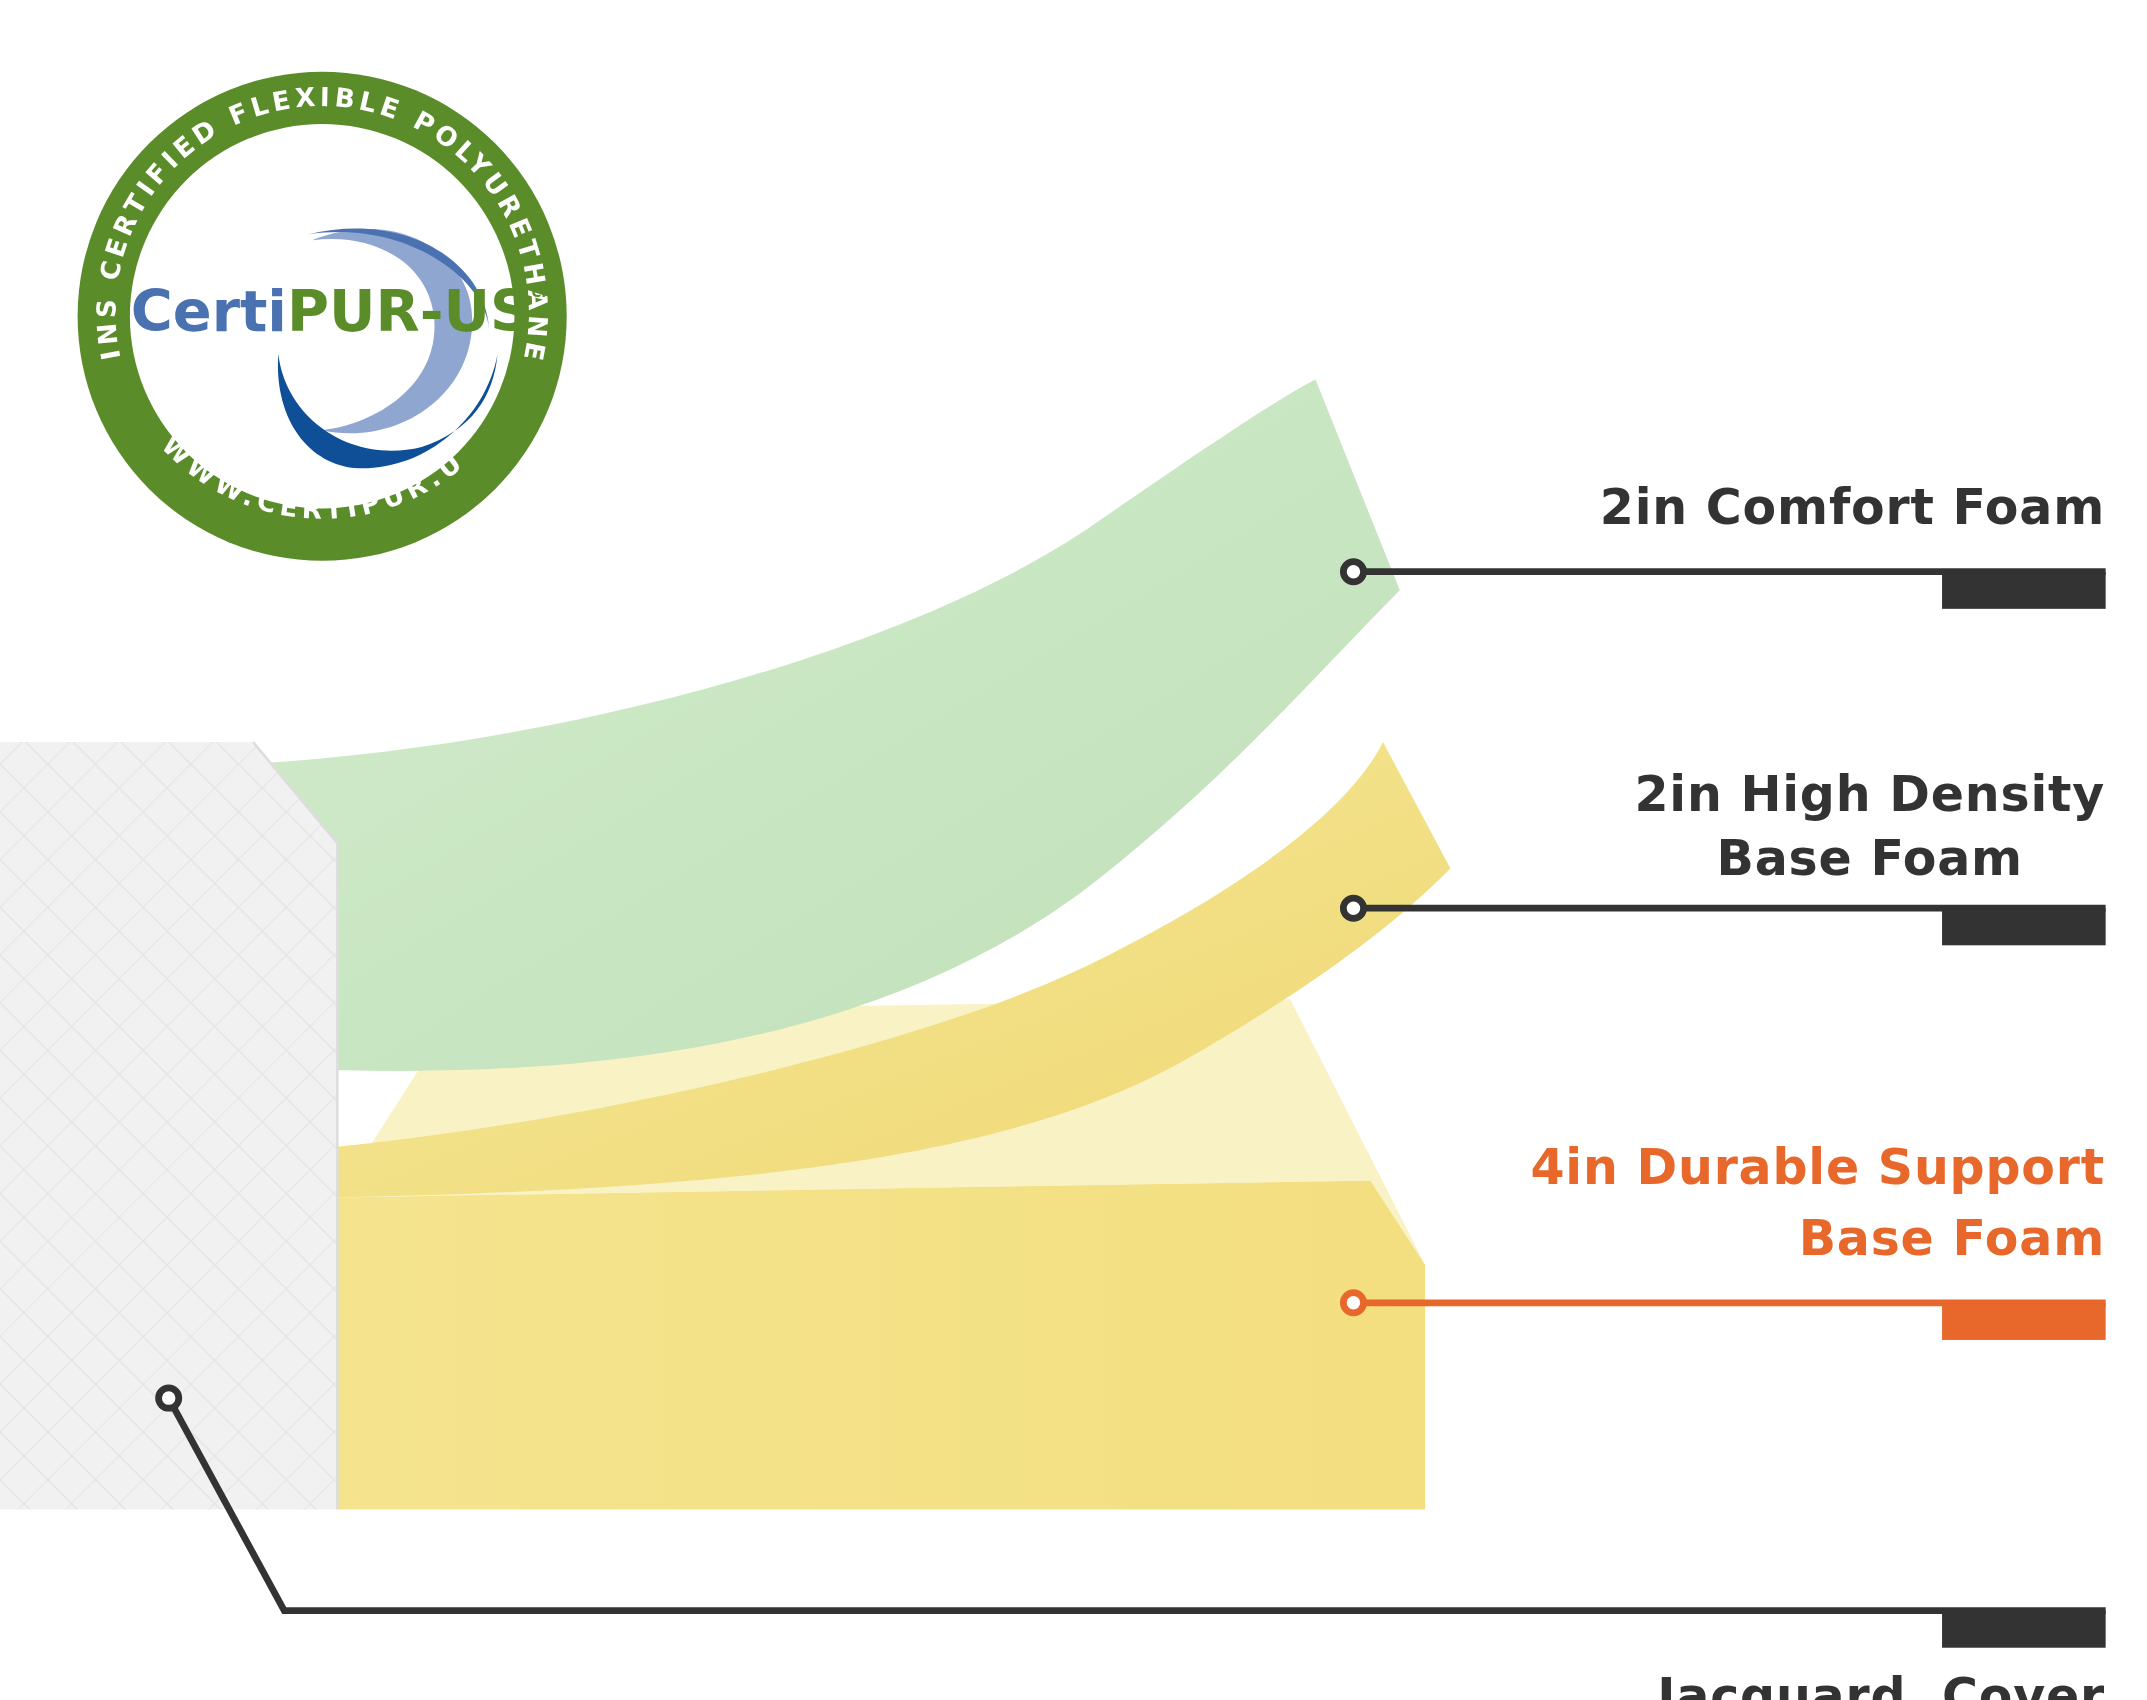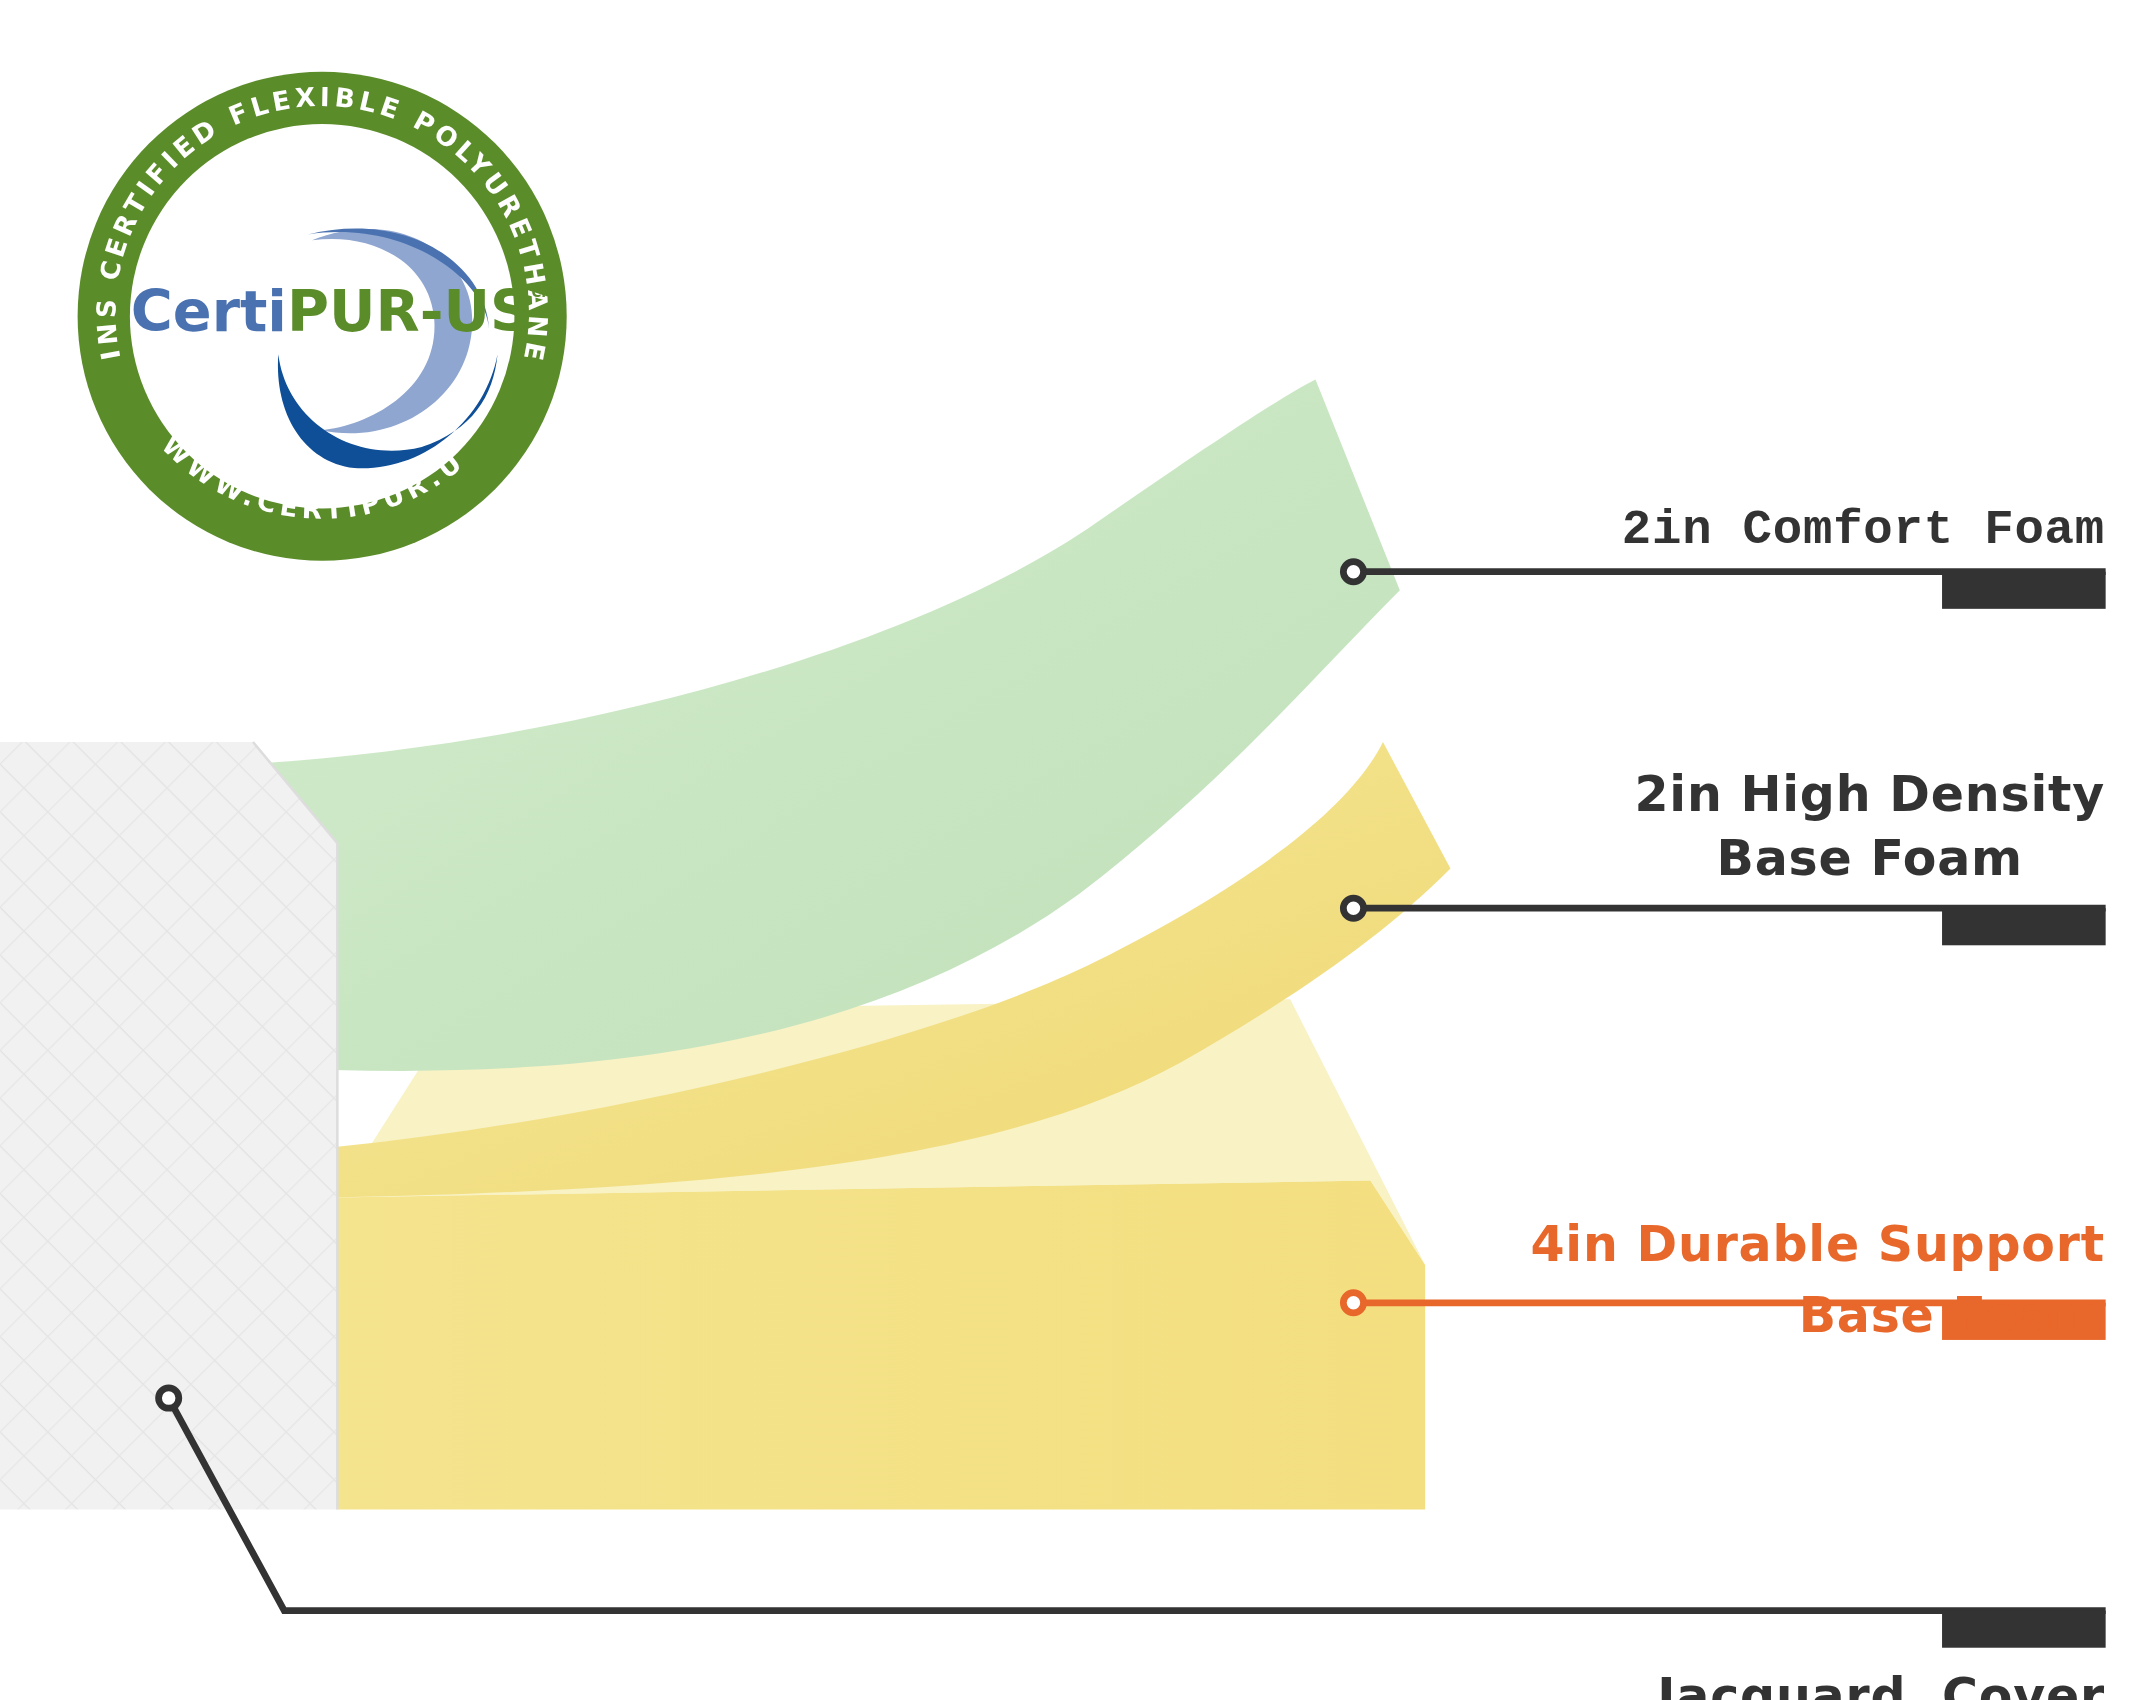--- a/index.html
+++ b/index.html
@@ -79,27 +79,27 @@
     <path id="arcBot" d="M200 540 A258 258 0 0 0 564 540" fill="none"></path>
     <text class="badge-text" font-size="31" fill="#fff" letter-spacing="5"><textPath href="#arcTop" startOffset="50%" text-anchor="middle">CONTAINS CERTIFIED FLEXIBLE POLYURETHANE FOAM</textPath></text>
     <text class="badge-text" font-size="31" fill="#fff" letter-spacing="6"><textPath href="#arcBot" startOffset="50%" text-anchor="middle">WWW.CERTIPUR.US</textPath></text>
     <path d="M370 285 C470 245 560 300 560 380 C560 470 470 530 380 510 C440 505 520 460 515 380 C510 310 440 275 370 285 Z" fill="#8FA6D0"></path>
     <path d="M330 420 C340 500 420 550 500 530 C560 510 585 470 590 420 C575 500 500 560 420 555 C360 548 325 490 330 420 Z" fill="#0E4F98"></path>
     <path d="M365 278 C480 250 575 310 580 390 C575 330 480 260 365 278 Z" fill="#4A72B0"></path>
     <text x="155" y="392" font-size="68" font-weight="bold" class="badge-text"><tspan fill="#4A72B0">Certi</tspan><tspan fill="#5B8C2A">PUR-US</tspan><tspan fill="#5B8C2A" font-size="16" dy="-40">CM</tspan></text>
   </g>
 </svg>
 
-<div class="label" style="top:498px;font-family:Liberation Mono, monospace;">
+<div class="label" style="top:476px;">
   <div>2in Comfort Foam</div>
 </div>
 <div class="label" style="top:763px;text-align:center;">
   <div>2in High Density</div>
   <div>Base Foam</div>
 </div>
-<div class="label orange" style="top:1213px;">
+<div class="label orange" style="top:1136px;">
   <div>4in Durable Support</div>
   <div style="margin-top:6.7px;">Base Foam</div>
 </div>
 <div class="label" style="top:1537px;white-space:pre;">
   <div>Jacquard  Cover</div>
 </div>
 
 
 </body></html>

